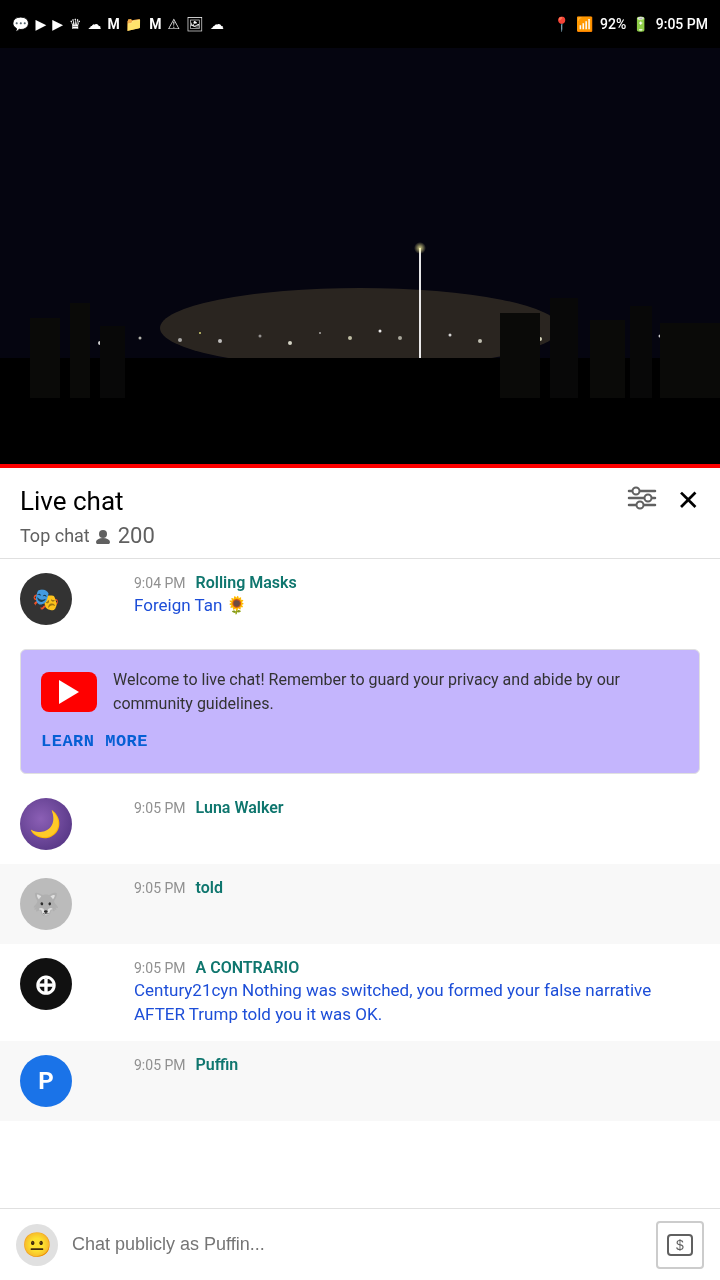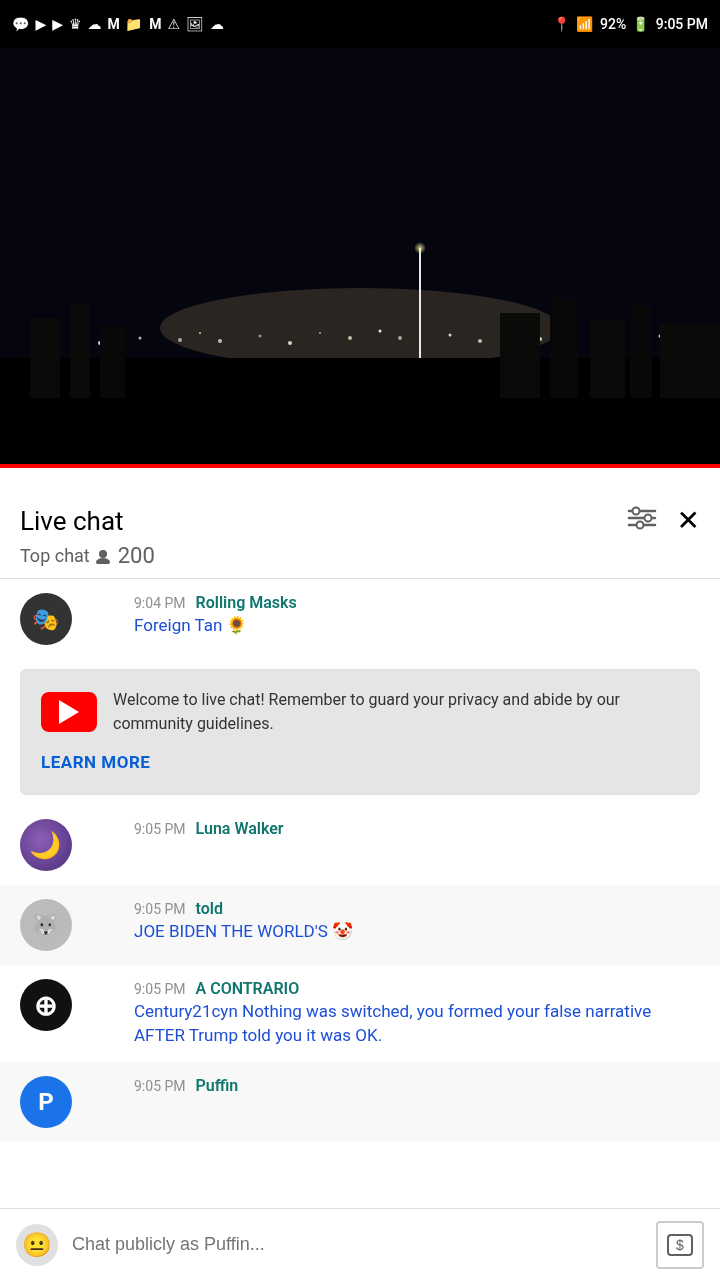--- a/index.html
+++ b/index.html
@@ -59,21 +59,20 @@
       height: 4px;
       background: #f00;
     }
 
     
     .live-chat-header {
       width: 720px;
       background: #fff;
       padding: 16px 20px 10px 20px;
       border-bottom: 1px solid #e0e0e0;
-      margin-top: 20px;
     }
     .live-chat-title-row {
       display: flex;
       align-items: center;
       justify-content: space-between;
     }
     .live-chat-title {
       font-size: 26px;
       font-weight: 400;
       color: #000;
@@ -172,21 +171,21 @@
     }
     .message-text {
       font-size: 17px;
       color: #1d4ed8;
       line-height: 1.4;
     }
 
     
     .yt-notice-card {
       margin: 10px 20px;
-      background: #e5e5e5;
+      background: #c4b5fd;
       border: 1px solid #e0e0e0;
       border-radius: 6px;
       padding: 18px 20px;
       display: flex;
       flex-direction: column;
       gap: 12px;
     }
     .yt-notice-top {
       display: flex;
       align-items: center;
@@ -215,20 +214,21 @@
       line-height: 1.5;
     }
     .learn-more-btn {
       font-size: 17px;
       font-weight: 700;
       color: #065fd4;
       text-transform: uppercase;
       letter-spacing: 0.5px;
       cursor: pointer;
       padding: 4px 0;
+      font-family: Liberation Mono, monospace;
     }
 
     
     .chat-input-bar {
       position: fixed;
       bottom: 0;
       left: 0;
       width: 720px;
       height: 72px;
       background: #fff;
@@ -421,21 +421,20 @@
     </div>
   </div>
 
   <div class="chat-message alt-bg">
     <div class="avatar avatar-timmy" style="background: #bbb; font-size:22px;">🐺</div>
     <div class="message-content">
       <div class="message-meta">
         <span class="message-time">9:05 PM</span>
         <span class="message-username">told</span>
       </div>
-      <span class="message-text">JOE BIDEN THE WORLD'S 🤡</span>
     </div>
   </div>
 
   <div class="chat-message">
     <div class="avatar avatar-contrario" style="font-size:28px; background:#111;">⊕</div>
     <div class="message-content">
       <div class="message-meta">
         <span class="message-time">9:05 PM</span>
         <span class="message-username">A CONTRARIO</span>
       </div>

